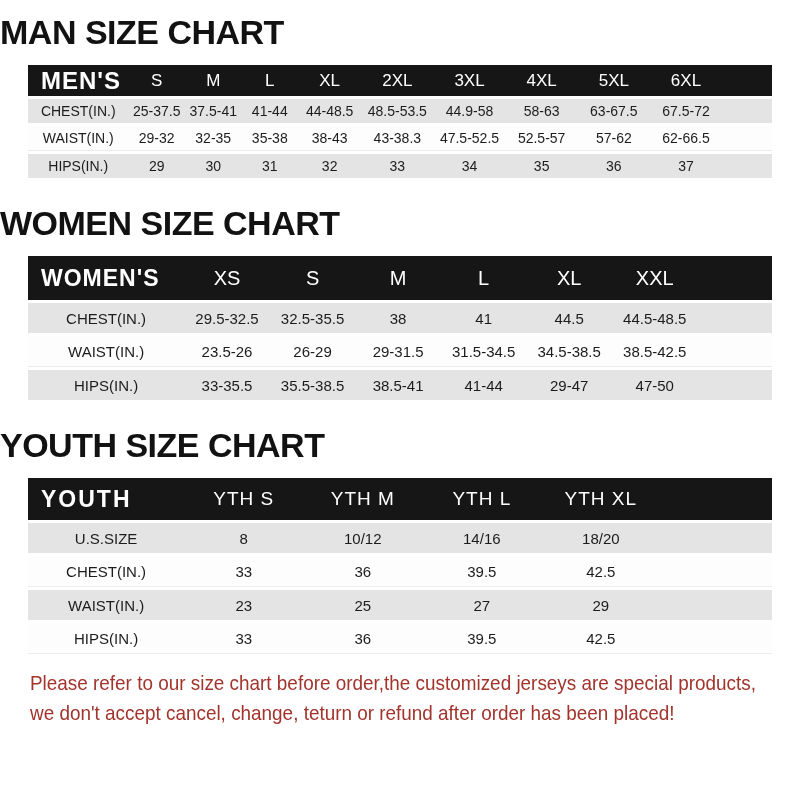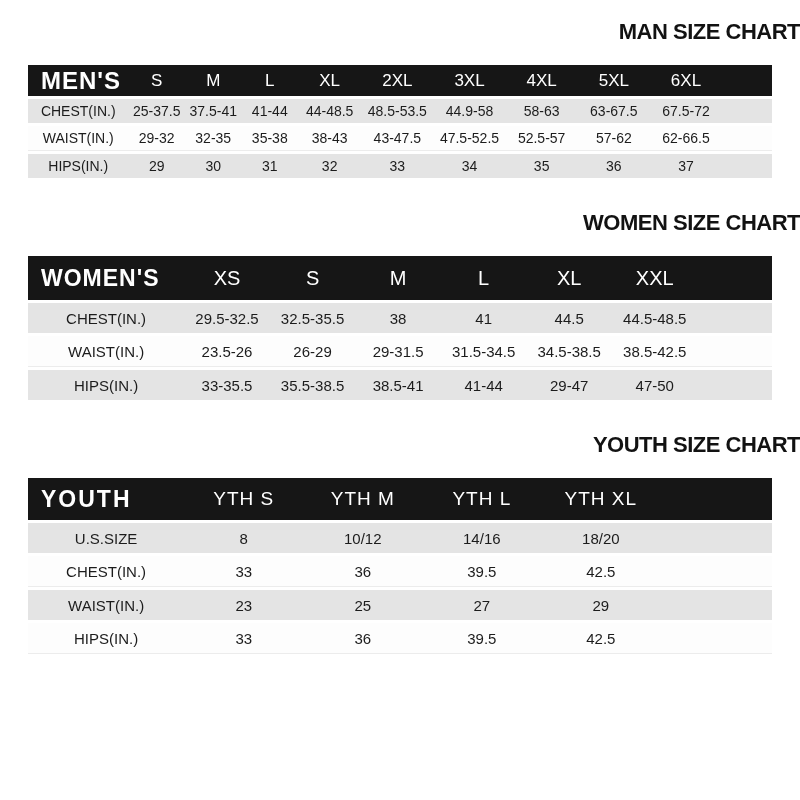--- a/index.html
+++ b/index.html
@@ -31,22 +31,22 @@
     margin: 0;
     font-size: 58px;
     line-height: 58px;
     font-weight: 700;
     letter-spacing: 0px;
     color: #161616;
     transform: scaleY(1.04);
   }
   
   .section-title {
-    text-align: right;
-    font-size: 22px;
+    text-align: left;
+    font-size: 34px;
     line-height: 36px;
     font-weight: 700;
     letter-spacing: -0.5px;
     color: #121212;
     margin: 14px 0 12px 0;
   }
   .size-section:not(:first-child) .section-title {
     margin-top: 24px;
   }
   
@@ -176,21 +176,21 @@
               <td>63-67.5</td>
               <td>67.5-72</td>
               <td class="spacer"></td>
             </tr>
             <tr>
               <td class="row-label">WAIST(IN.)</td>
               <td>29-32</td>
               <td>32-35</td>
               <td>35-38</td>
               <td>38-43</td>
-              <td>43-47.5</td>
+              <td>43-38.3</td>
               <td>47.5-52.5</td>
               <td>52.5-57</td>
               <td>57-62</td>
               <td>62-66.5</td>
               <td class="spacer"></td>
             </tr>
             <tr>
               <td class="row-label">HIPS(IN.)</td>
               <td>29</td>
               <td>30</td>
@@ -317,16 +317,20 @@
               <td>36</td>
               <td>39.5</td>
               <td>42.5</td>
               <td class="spacer"></td>
             </tr>
           </tbody>
         </table>
       </section>
     </main>
 
+  <footer class="note">
+    <p>Please refer to our size chart before order,the customized jerseys are special products,</p>
+    <p>we don't accept cancel, change, teturn or refund after order has been placed!</p>
+  </footer>
 
   <div class="bottom-strip"></div>
 
 </div>
 
 </body></html>

